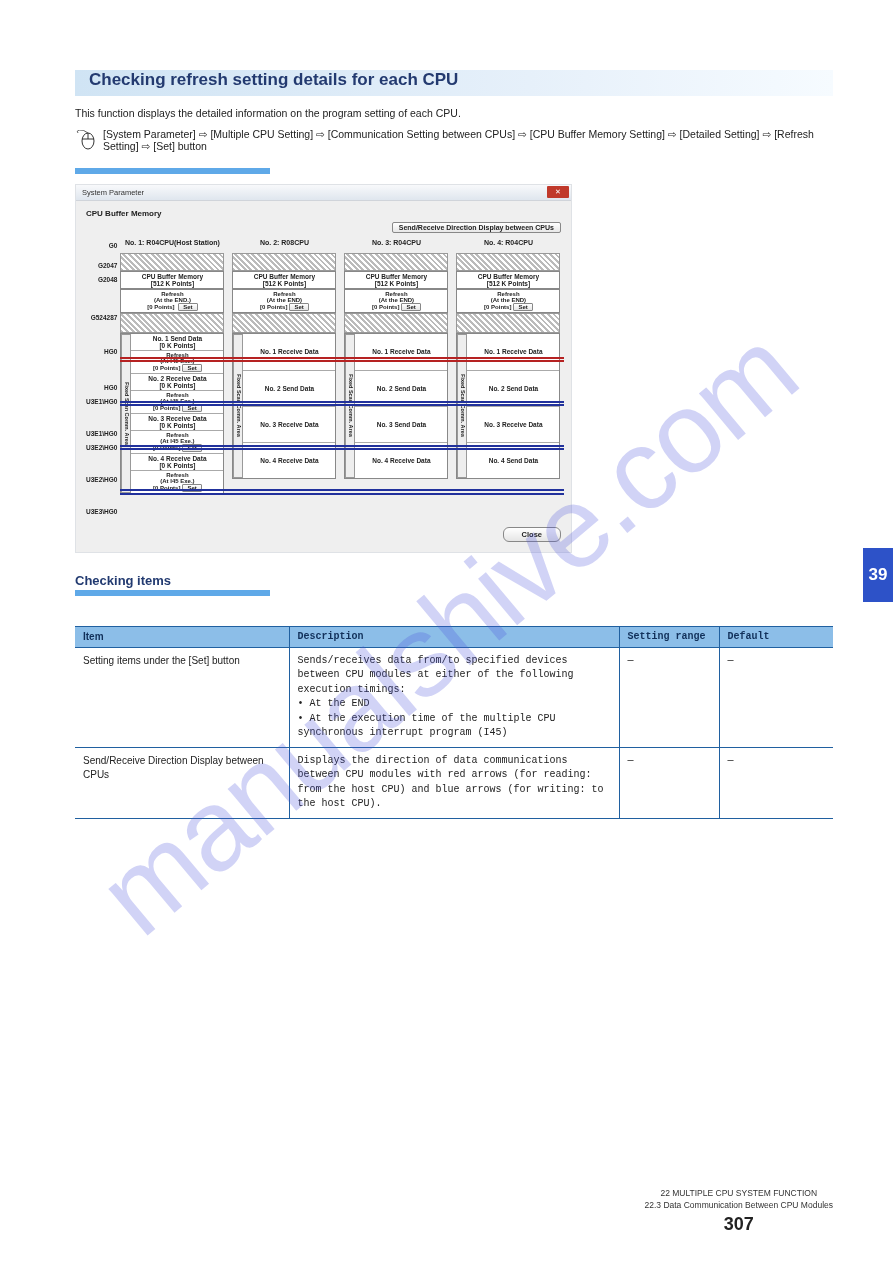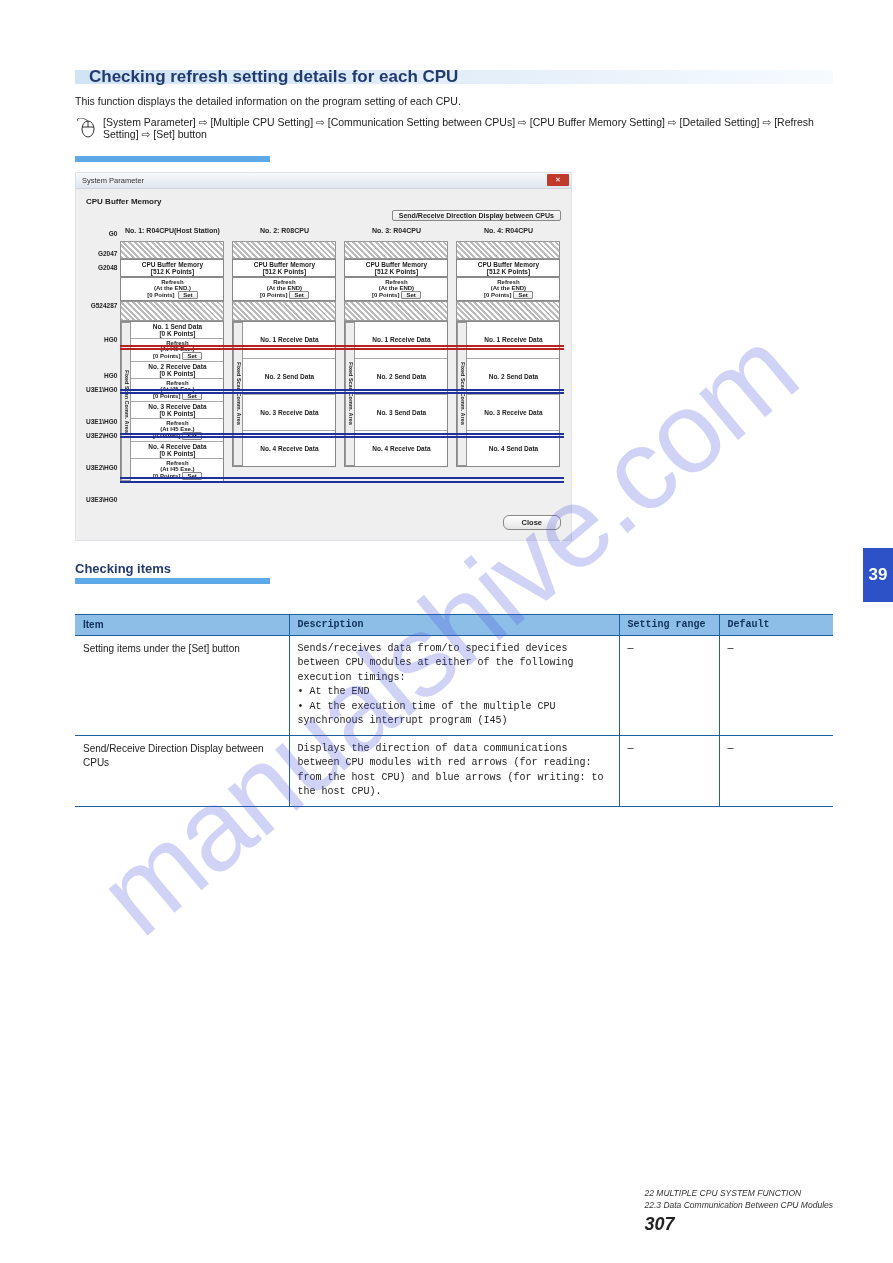--- a/index.html
+++ b/index.html
@@ -28,23 +28,22 @@
 
   .page {
     padding: 70px 60px 40px 75px;
     position: relative;
     z-index: 1;
   }
 
   
   .sec-head {
     background: linear-gradient(to right, #d0e4f4 0%, #e6f0fa 60%, #f6fbff 100%);
-    height: 14px;
+    height: 26px;
     display: flex;
-    align-items: center;
     padding-left: 14px;
     font-size: 17px;
     font-weight: 700;
     color: #233a70;
     margin-bottom: 10px;
   }
 
   .intro {
     font-size: 10.5px;
     line-height: 1.5;
@@ -219,24 +218,23 @@
   }
   table.items td.bl, table.items th.bl { border-left: 1px solid #2060a0; font-family: Liberation Mono, monospace; }
   table.items td.last-row { border-bottom: 1.5px solid #2060a0; }
 
   
   .footer {
     position: absolute;
     bottom: 26px;
     right: 60px;
     font-size: 8.5px;
-    text-align: left;
+    text-align: center;
     color: #333;
     line-height: 1.4;
-    font-style: italic;
   }
   .footer .pn {
     font-size: 18px;
     font-weight: 700;
     color: #222;
   }
 
   
   .side-tab {
     position: absolute;

